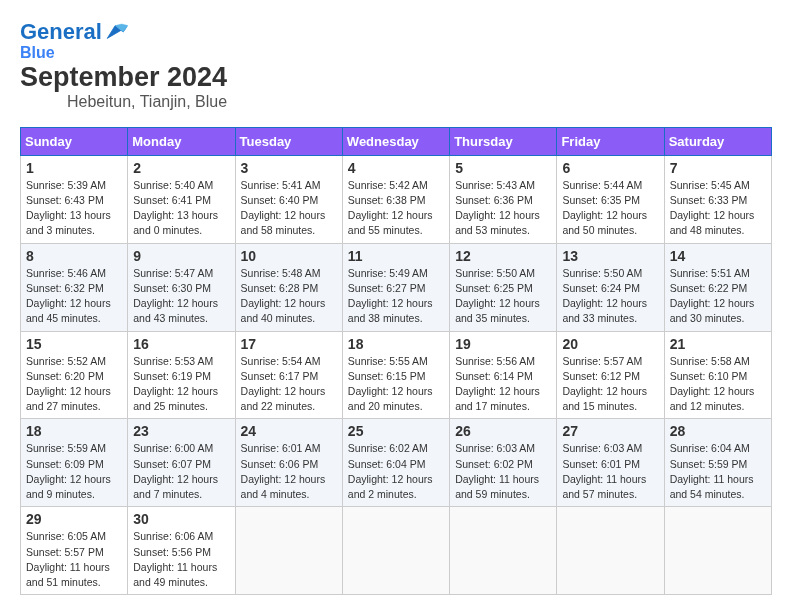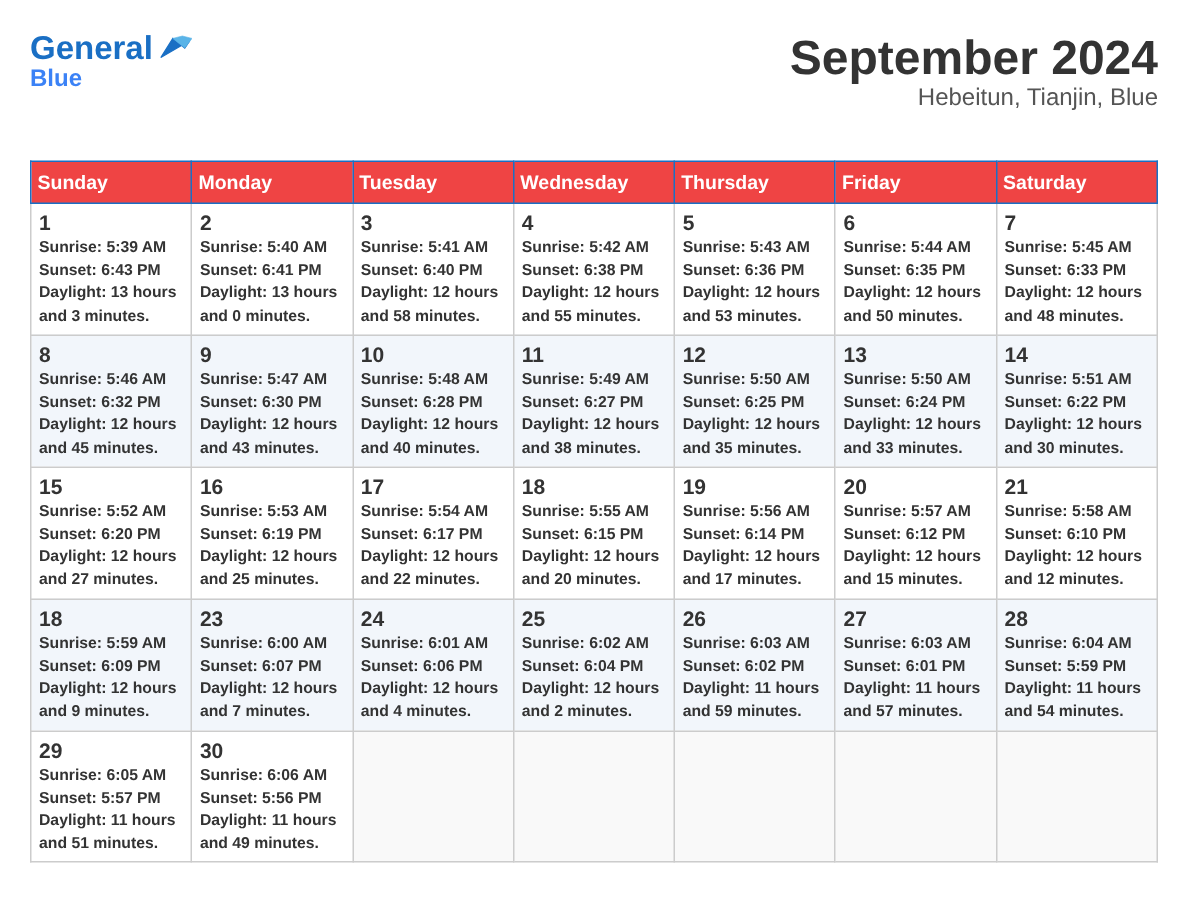--- a/index.html
+++ b/index.html
@@ -7,21 +7,22 @@
       font-family: Arial, sans-serif;
       background: #fff;
       width: 792px;
       min-height: 612px;
       padding: 20px;
     }
     .header {
       display: flex;
       justify-content: space-between;
       align-items: flex-start;
-      margin-bottom: 32px;
+      margin-bottom: 16px;
+      flex-direction: column;
     }
     .logo {
       display: flex;
       align-items: center;
     }
     .logo-text {
       font-size: 22px;
       font-weight: bold;
       color: #333;
       line-height: 1.1;
@@ -31,35 +32,35 @@
     }
     .logo-icon {
       width: 24px;
       height: 24px;
       margin-left: 2px;
     }
     .title-block {
       text-align: right;
     }
     .month-title {
-      font-size: 32px;
+      font-size: 27px;
       font-weight: bold;
       color: #333;
     }
     .location {
       font-size: 16px;
       color: #555;
     }
     table {
       width: 100%;
       border-collapse: collapse;
       font-size: 11px;
     }
     thead tr th {
-      background: #ef4444;
+      background: #8b5cf6;
       color: #fff;
       padding: 6px 4px;
       text-align: left;
       font-size: 13px;
       font-weight: bold;
       border: 1px solid #1a6fc4;
     }
     tbody tr td {
       border: 1px solid #ccc;
       padding: 4px 5px;
@@ -75,21 +76,20 @@
       font-size: 14px;
       font-weight: bold;
       color: #333;
       display: block;
       margin-bottom: 2px;
     }
     .cell-text {
       color: #333;
       font-size: 10.5px;
       line-height: 1.45;
-      font-weight: bold;
     }
     td.empty {
       background: #f9f9f9 !important;
     }
   </style>
 </head>
 <body>
 
 <div class="header">
   <div class="logo">

